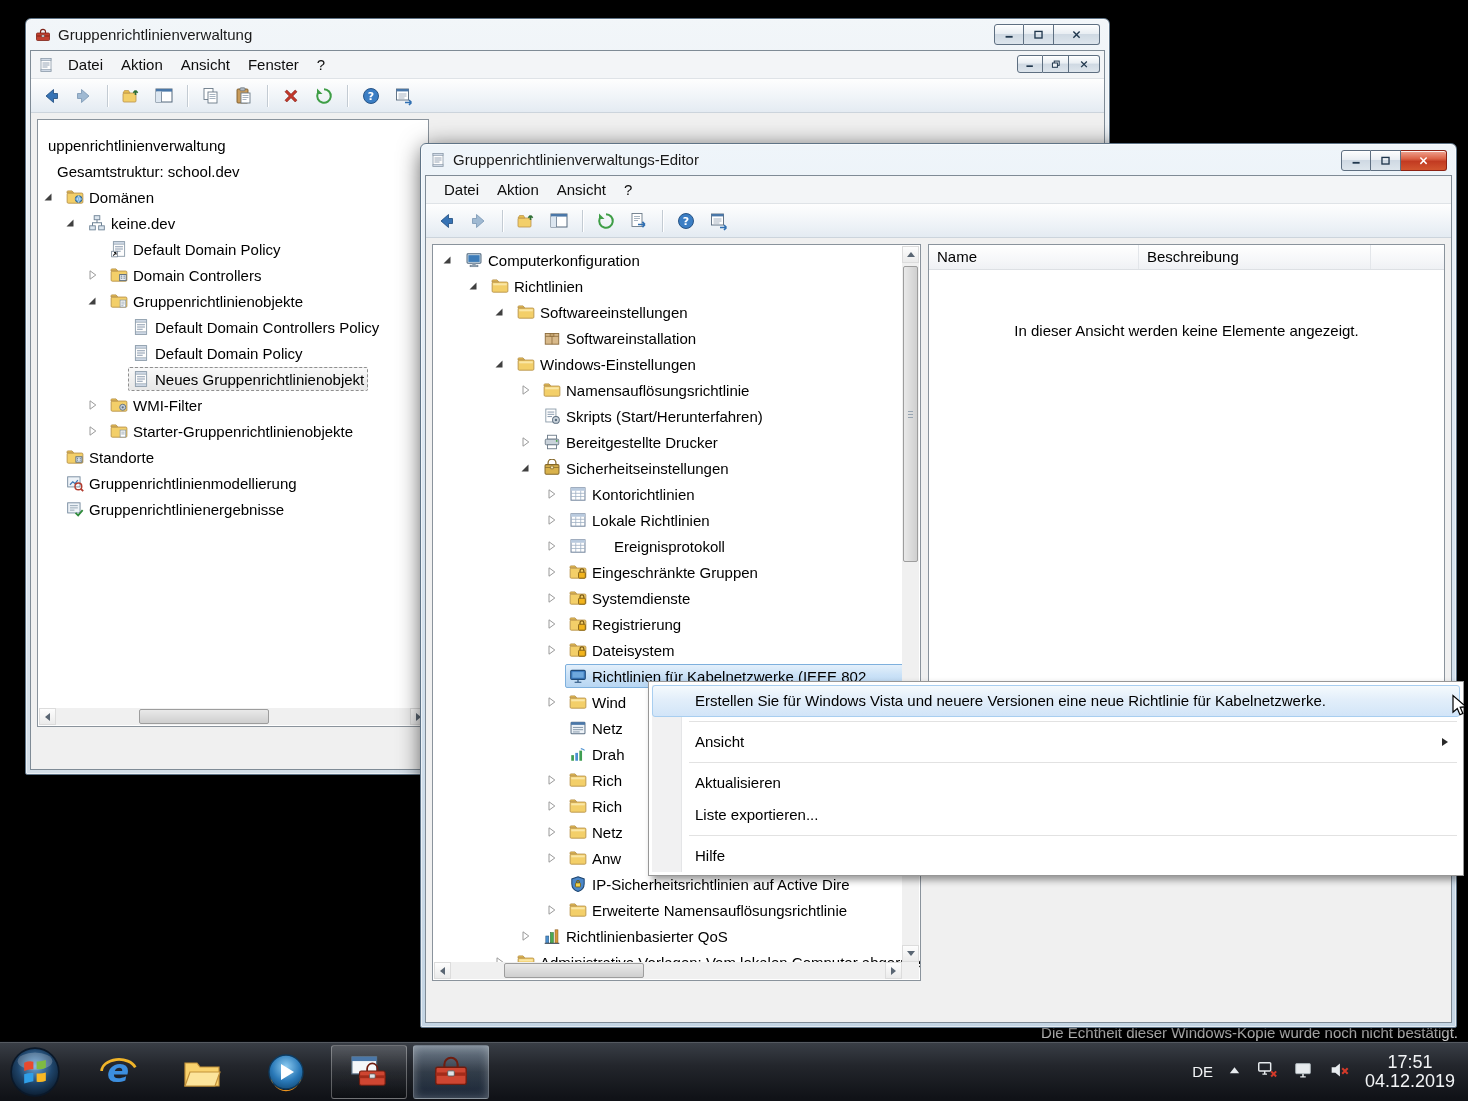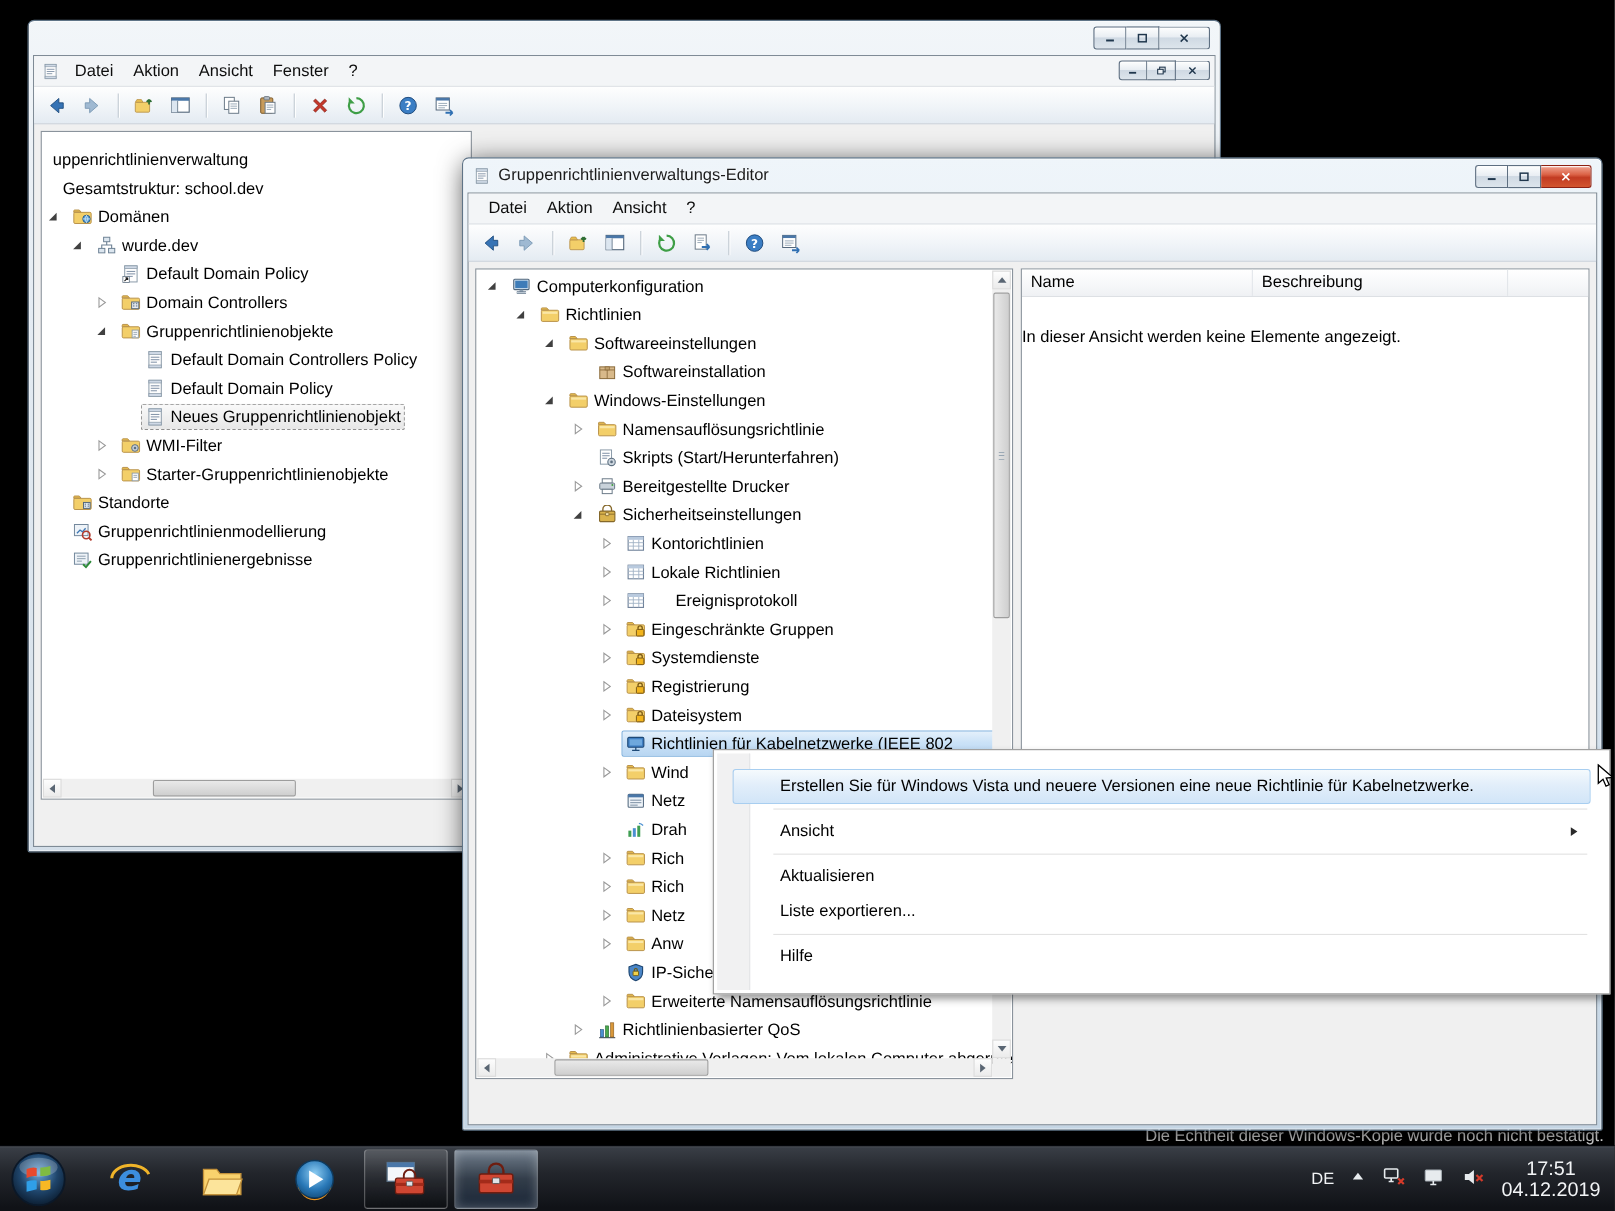--- a/index.html
+++ b/index.html
@@ -61,25 +61,25 @@
   .arr{width:0;height:0;}
   .arr-l{border-right:5px solid #5a6673;border-top:4px solid transparent;border-bottom:4px solid transparent;}
   .arr-r{border-left:5px solid #5a6673;border-top:4px solid transparent;border-bottom:4px solid transparent;}
   .arr-u{border-bottom:5px solid #5a6673;border-left:4px solid transparent;border-right:4px solid transparent;}
   .arr-d{border-top:5px solid #5a6673;border-left:4px solid transparent;border-right:4px solid transparent;}
 
   
   .listpane{position:absolute;background:#fff;border:1px solid #8a939c;overflow:hidden;}
   .lp-header{display:flex;height:25px;border-bottom:1px solid #dde0e4;background:linear-gradient(180deg,#ffffff,#f6f7f9 60%,#eff1f4);}
   .lp-col{padding:0 8px;line-height:24px;border-right:1px solid #e3e6ea;white-space:nowrap;}
-  .lp-empty{margin-top:28px;text-align:left;}
+  .lp-empty{margin-top:52px;text-align:center;}
 
   
   .ctx{position:absolute;left:648px;top:681px;width:816px;background:#fff;border:1px solid #979797;
-       box-shadow:4px 4px 7px rgba(0,0,0,.4);padding:17px;z-index:6;}
+       box-shadow:4px 4px 7px rgba(0,0,0,.4);padding:3px;z-index:6;}
   .ctx::before{content:"";position:absolute;left:3px;top:3px;bottom:3px;width:29px;background:#f1f1f2;border-right:1px solid #e4e5e7;}
   .cm-item{position:relative;height:32px;line-height:30px;padding:0 28px 0 42px;border:1px solid transparent;white-space:nowrap;}
   .cm-item.hover{background:linear-gradient(180deg,#f5fafd,#e2eefa 45%,#d2e5f8);border:1px solid #a8cef0;border-radius:3px;}
   .cm-sep{height:1px;background:#e2e2e2;margin:4px 3px 4px 37px;}
   .cm-arrow{position:absolute;right:11px;top:50%;transform:translateY(-50%);width:0;height:0;
             border-left:6px solid #2a2a2a;border-top:4px solid transparent;border-bottom:4px solid transparent;}
 
   
   .taskbar{position:absolute;left:0;right:0;bottom:0;height:60px;z-index:8;display:flex;align-items:center;
            background:linear-gradient(180deg,#3a3f47,#23262c 40%,#101217 95%);border-top:1px solid #04060a;
@@ -101,20 +101,31 @@
 
   .activation{position:absolute;top:1024px;right:10px;z-index:1;color:#fff;font-size:15px;text-shadow:1px 1px 2px #000;}
   .cursor{position:absolute;left:1448px;top:694px;width:24px;height:24px;z-index:9;}
 </style>
 </head>
 <body>
 
 <div class="activation">Die Echtheit dieser Windows-Kopie wurde noch nicht bestätigt.</div>
 
 <div class="window inactive" style="left:25px;top:18px;width:1085px;height:757px;z-index:2;">
+  <div class="titlebar">
+    <span class="ico">
+        <svg viewBox="0 0 16 16">
+          <rect x="1.5" y="6" width="13" height="7.5" rx="1" fill="#c2402f" stroke="#7e2318" stroke-width="0.8"></rect>
+          <path d="M5.5 6V4.8a2.5 2.5 0 0 1 5 0V6" fill="none" stroke="#7e2318" stroke-width="1.2"></path>
+          <rect x="1.5" y="8.2" width="13" height="1.6" fill="#9e2f1f"></rect>
+          <rect x="6.8" y="8" width="2.4" height="2" fill="#e0e4e8" stroke="#555" stroke-width="0.5"></rect>
+        </svg>
+      </span>
+    <span class="title-text">Gruppenrichtlinienverwaltung</span>
+  </div>
   <div class="cap-group" style="top:5px;right:9px;">
     <div class="cap-btn std">
         <svg viewBox="0 0 14 12" width="11">
           <rect x="2" y="7.5" width="9" height="2.3" fill="#20374d"></rect>
         </svg>
       </div>
     <div class="cap-btn std">
         <svg viewBox="0 0 14 12" width="11">
           <rect x="2.5" y="1.8" width="9" height="8.4" fill="none" stroke="#20374d" stroke-width="1.7"></rect>
         </svg>
@@ -298,21 +309,21 @@
           </span>
           <span class="tsel" style="left: 46px;">
             <span class="ico">
               <svg viewBox="0 0 16 16">
                 <rect x="5.5" y="1.5" width="5" height="3.6" fill="#dce6ef" stroke="#6e8295" stroke-width="0.8"></rect>
                 <rect x="1.5" y="10.5" width="5" height="3.6" fill="#dce6ef" stroke="#6e8295" stroke-width="0.8"></rect>
                 <rect x="9.5" y="10.5" width="5" height="3.6" fill="#dce6ef" stroke="#6e8295" stroke-width="0.8"></rect>
                 <path d="M8 5.2v2.6M4 10.4V7.8h8v2.6" fill="none" stroke="#6e8295" stroke-width="0.9"></path>
               </svg>
             </span>
-            <span class="tlabel">wurde.dev</span>
+            <span class="tlabel">keine.dev</span>
           </span>
         </div>
         <div class="trow">
           <span class="tsel" style="left: 68px;">
             <span class="ico">
               <svg viewBox="0 0 16 16">
                 <rect x="3" y="1.5" width="10" height="13" fill="#fdfdfd" stroke="#8a9aa8" stroke-width="0.8"></rect>
                 <rect x="3" y="1.5" width="10" height="2.2" fill="#cfd9e6" stroke="#8a9aa8" stroke-width="0.6"></rect>
                 <path d="M4.5 6h7M4.5 8h7M4.5 10h5" stroke="#7d8fa5" stroke-width="0.8"></path>
                 <rect x="1.5" y="10" width="5.2" height="5" fill="#fff" stroke="#5a6b7d" stroke-width="0.6"></rect>

